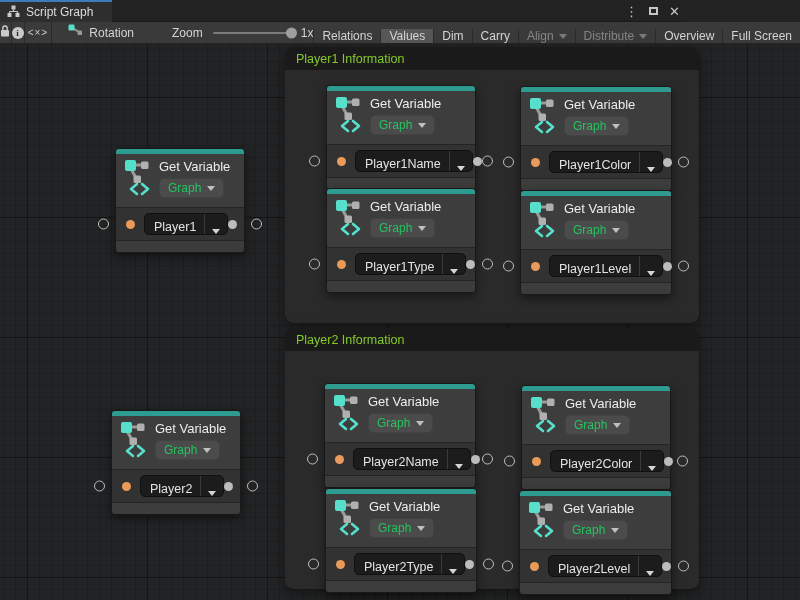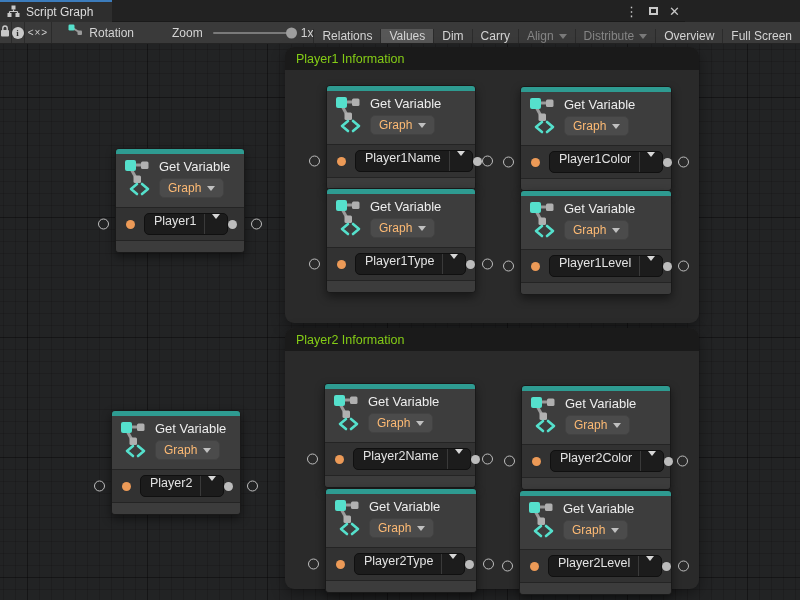--- a/index.html
+++ b/index.html
@@ -94,29 +94,29 @@
   .node-accent{height:5px;background:#2e9b91;border-radius:3px 3px 0 0;}
   .node-head{
     background:#3d3d3d;display:flex;gap:7px;padding:5px 8px 6px 8px;align-items:flex-start;
   }
   .icon-col{flex:0 0 auto;}
   .text-col{display:flex;flex-direction:column;align-items:flex-start;}
   .node-title{font-size:13px;color:#ededed;line-height:16px;white-space:nowrap;}
   .graph-btn{
     margin-top:3px;display:inline-flex;align-items:center;gap:6px;
     background:#4b4b4b;border:1px solid #424242;border-radius:5px;
-    padding:2px 8px;font-size:12px;color:#fdba74;cursor:default;
+    padding:2px 8px;font-size:12px;color:#22c55e;cursor:default;
   }
   .node-body{
     position:relative;height:33px;background:#323232;border-top:1px solid #242424;
     display:flex;align-items:center;padding:0 10px;box-sizing:border-box;
   }
   .port-in{width:9px;height:9px;border-radius:50%;background:#ec9a57;flex:0 0 auto;}
   .value-select{
-    margin-left:9px;display:flex;align-items:flex-start;
+    margin-left:9px;display:flex;align-items:flex-end;
     background:#1c1c1c;border:1px solid #101010;border-radius:5px;
     font-size:12.5px;color:#e3e3e3;height:20px;cursor:default;
   }
   .value-label{padding:0 8px 0 9px;white-space:nowrap;}
   .vsep{width:1px;align-self:stretch;background:#3a3a3a;}
   .vcaret{padding:0 7px;display:flex;align-items:center;}
   .vcaret .caret{border-top-color:#d6d6d6;}
   .port-out{width:9px;height:9px;border-radius:50%;background:#bcbcbc;margin-left:auto;flex:0 0 auto;}
   .socket{
     position:absolute;width:9px;height:9px;border:1.5px solid #bdbdbd;border-radius:50%;

